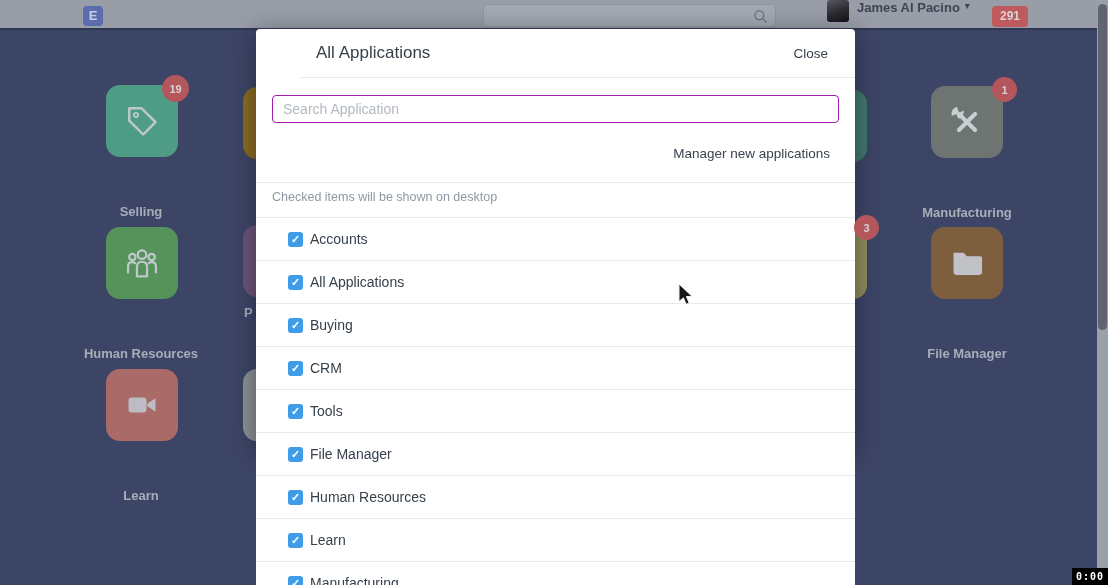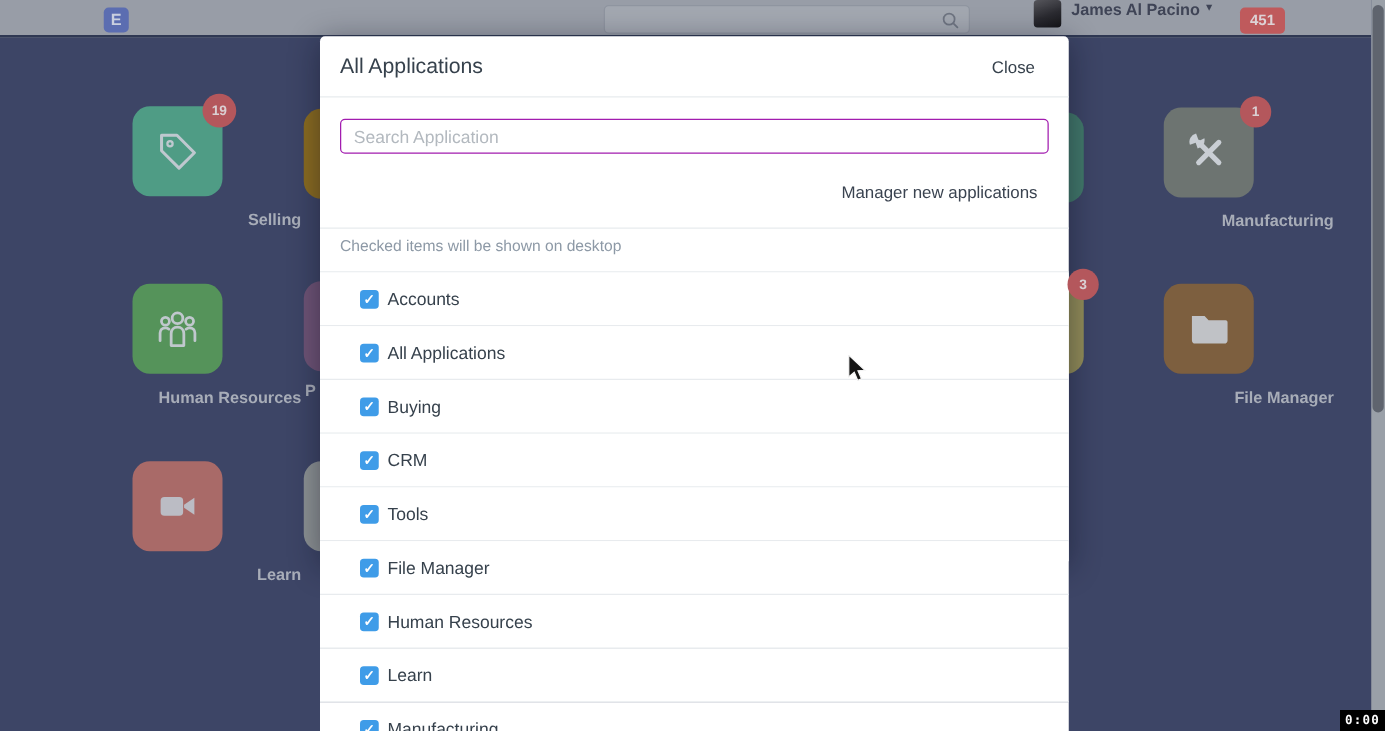--- a/index.html
+++ b/index.html
@@ -26,40 +26,40 @@
                 background:linear-gradient(160deg,#56565c 0%,#2a2a30 55%,#141418 100%); }
   .nav-username { margin-left:8px; font-size:13px; font-weight:bold; color:#3f4456; }
   .nav-caret { margin-left:5px; font-size:10px; color:#3f4456; }
   .nav-badge { position:absolute; left:992px; top:6px; height:21px; padding:0 8px;
                border-radius:4px; background:#bf5a5c; color:#ddd2d5;
                font-size:12px; font-weight:bold; line-height:21px; }
 
   
   .app-tile { position:absolute; width:72px; height:72px; border-radius:14px;
               display:flex; align-items:center; justify-content:center; cursor:pointer; }
-  .app-label { position:absolute; width:200px; text-align:right;
-               font-size:13px; font-weight:bold; color:#a8adb8; }
+  .app-label { position:absolute; width:200px; text-align:center;
+               font-size:13px; font-weight:bold; color:#a8adb8;margin-top:36px; }
   .app-badge { position:absolute; min-width:25px; height:25px; padding:0 4px;
                border-radius:13px; background:#b4575c; color:#dacfd2;
                font-size:11px; font-weight:bold; display:flex;
                align-items:center; justify-content:center; z-index:3; }
   .badge-lg { min-width:27px; height:27px; border-radius:14px; }
   .label-fragment { position:absolute; font-size:13px; font-weight:bold; color:#a8adb8; }
   .tile-icon { opacity:.95; }
 
   
   .scroll-track { position:absolute; left:1097px; top:0; width:11px; height:585px;
                   background:#9aa0a8; z-index:4; }
   .scroll-thumb { position:absolute; left:1px; top:4px; width:9px; height:326px;
                   border-radius:5px; background:#5f646e; }
 
   
   .modal { position:absolute; left:256px; top:29px; width:599px; height:420px;
            background:#ffffff; border-radius:4px 4px 0 0; z-index:10;
-           box-shadow:0 4px 25px rgba(10,14,30,.45); }
+           box-shadow:0 4px 25px rgba(10,14,30,.45);padding-left:44px; }
   .modal-header { position:relative; height:49px; border-bottom:1px solid #e8ebee; }
   .modal-title { position:absolute; left:16px; top:14px; font-size:17px; color:#36414c; }
   .modal-close { position:absolute; right:27px; top:17px; font-size:13.5px;
                  color:#36414c; cursor:pointer; }
   .modal-search { position:absolute; left:16px; top:66px; width:567px; height:28px;
                   border:1px solid #a21caf; border-radius:4px; padding:0 10px;
                   font-size:14px; color:#36414c; outline:none;
                   font-family:"Liberation Sans",sans-serif; }
   .modal-search::placeholder { color:#b3b9bf; opacity:1; }
   .install-link { position:absolute; right:25px; top:117px; font-size:13.5px;
@@ -158,21 +158,21 @@
       <svg width="15" height="15" viewBox="0 0 15 15">
         <circle cx="6.3" cy="6.3" r="4.4" fill="none" stroke="#6f7582" stroke-width="1.4"></circle>
         <path d="M9.7 9.7l3.6 3.6" stroke="#6f7582" stroke-width="1.4"></path>
       </svg>
     </div>
     <div class="nav-user">
       <div class="nav-avatar"></div>
       <span class="nav-username">James Al Pacino</span>
       <span class="nav-caret">▾</span>
     </div>
-    <div class="nav-badge">451</div>
+    <div class="nav-badge">291</div>
   </header>
 
   <div class="scroll-track">
     <div class="scroll-thumb"></div>
   </div>
 
   <div class="modal">
     <div class="modal-header">
       <div class="modal-title">All Applications</div>
       <div class="modal-close">Close</div>

